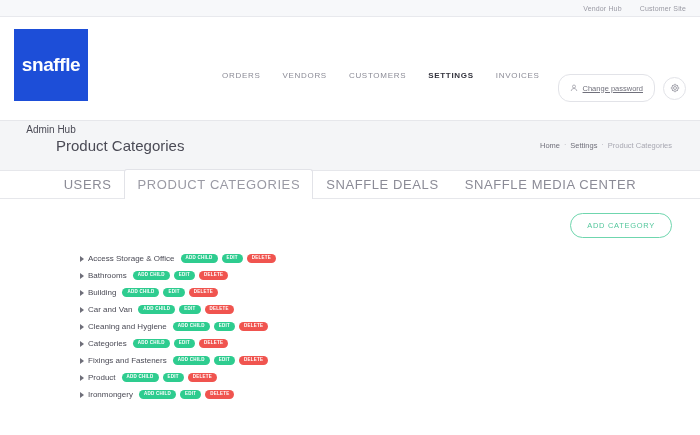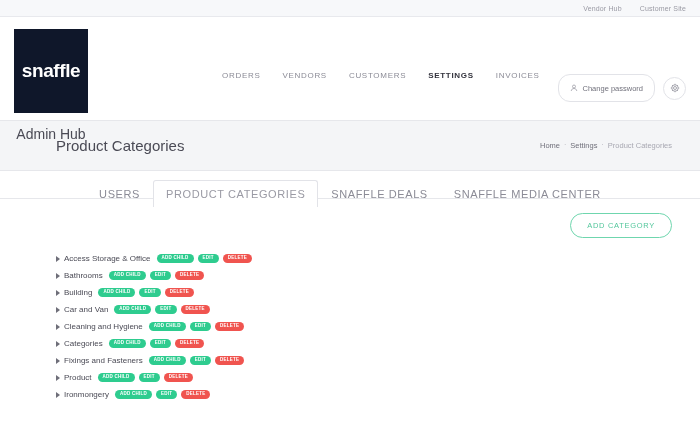--- a/index.html
+++ b/index.html
@@ -44,35 +44,35 @@
     display: flex;
     align-items: flex-start;
   }
   .brand {
     position: absolute;
     left: 14px; top: 12px;
     width: 74px;
     text-align: center;
   }
   .logo-box {
-    width: 74px; height: 84px;
-    background: #0f172a;
+    width: 74px; height: 72px;
+    background: #1d4ed8;
     display: flex;
     align-items: center;
     justify-content: center;
   }
   .logo-text {
     color: #ffffff;
     font-size: 19px;
     font-weight: bold;
     letter-spacing: -0.4px;
   }
   .brand-sub {
-    margin-top: 13px;
-    font-size: 14px;
+    margin-top: 23px;
+    font-size: 10px;
     color: #4a4a55;
   }
 
   .mainnav {
     position: absolute;
     left: 222px; top: 54px;
     display: flex;
     gap: 22px;
   }
   .mainnav a {
@@ -95,20 +95,21 @@
     border: 1px solid #e2e3e8;
     border-radius: 12px;
     background: #fff;
     display: flex;
     align-items: center;
     gap: 5px;
     padding: 0 11px;
     font-size: 7.5px;
     color: #70707b;
     white-space: nowrap;
+    text-decoration: underline;
   }
   .iconbtn {
     width: 23px; height: 23px;
     border: 1px solid #e2e3e8;
     border-radius: 50%;
     background: #fff;
     display: flex;
     align-items: center;
     justify-content: center;
   }
@@ -134,39 +135,39 @@
   .tabsrow {
     height: 28px;
     background: #ffffff;
     border-bottom: 1px solid #e6e7eb;
     display: flex;
     align-items: flex-end;
     justify-content: center;
     gap: 0;
   }
   .tab {
-    font-size: 11px;
+    font-size: 13px;
     letter-spacing: .6px;
     color: #8b8b96;
     padding: 7px 12px;
     border: 1px solid transparent;
     border-bottom: none;
     background: transparent;
     position: relative;
-    top: 9px;
+    top: 1px;
   }
   .tab.active {
     color: #9a9aa4;
     background: #fff;
     border-color: #e2e3e8;
     border-radius: 3px 3px 0 0;
   }
 
   
-  .content { padding: 14px 28px 0 48px; position: relative; }
+  .content { padding: 14px 28px 0 72px; position: relative; }
   .addrow { display: flex; justify-content: flex-end; }
   .addbtn {
     border: 1px solid #6fd6ae;
     color: #54c79c;
     background: #fff;
     border-radius: 14px;
     font-size: 7.5px;
     letter-spacing: .7px;
     padding: 7px 16px;
   }

